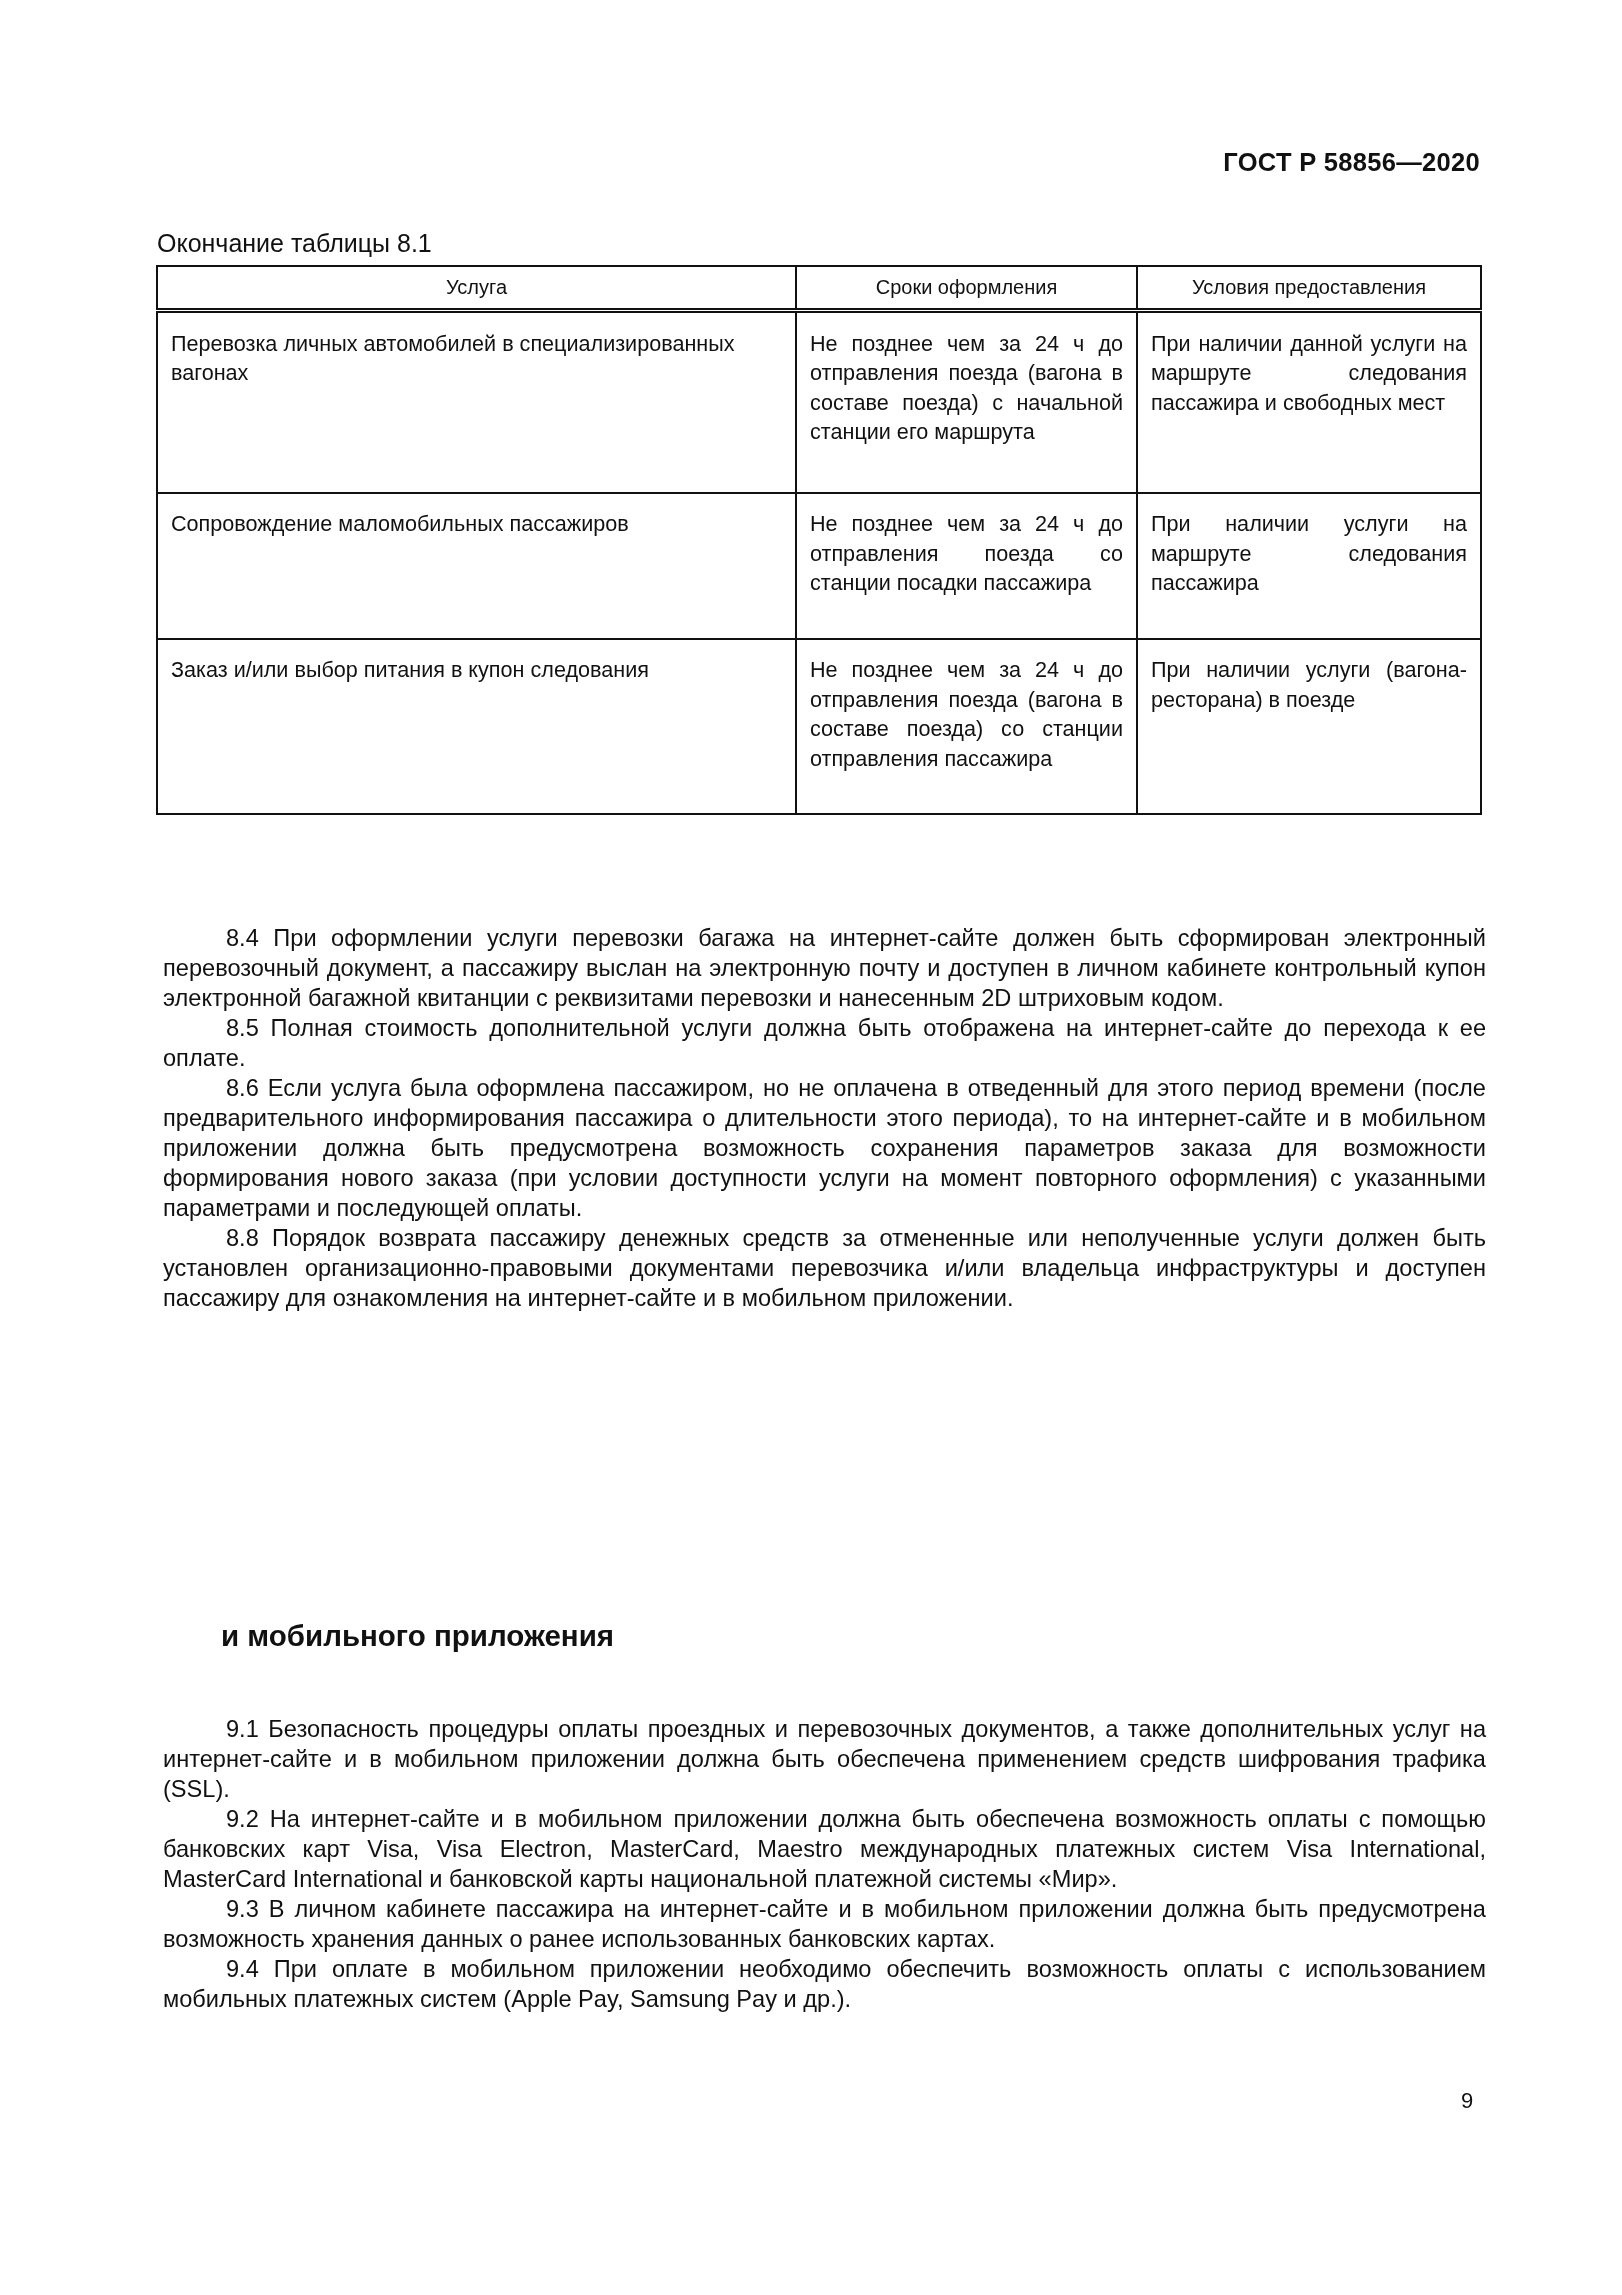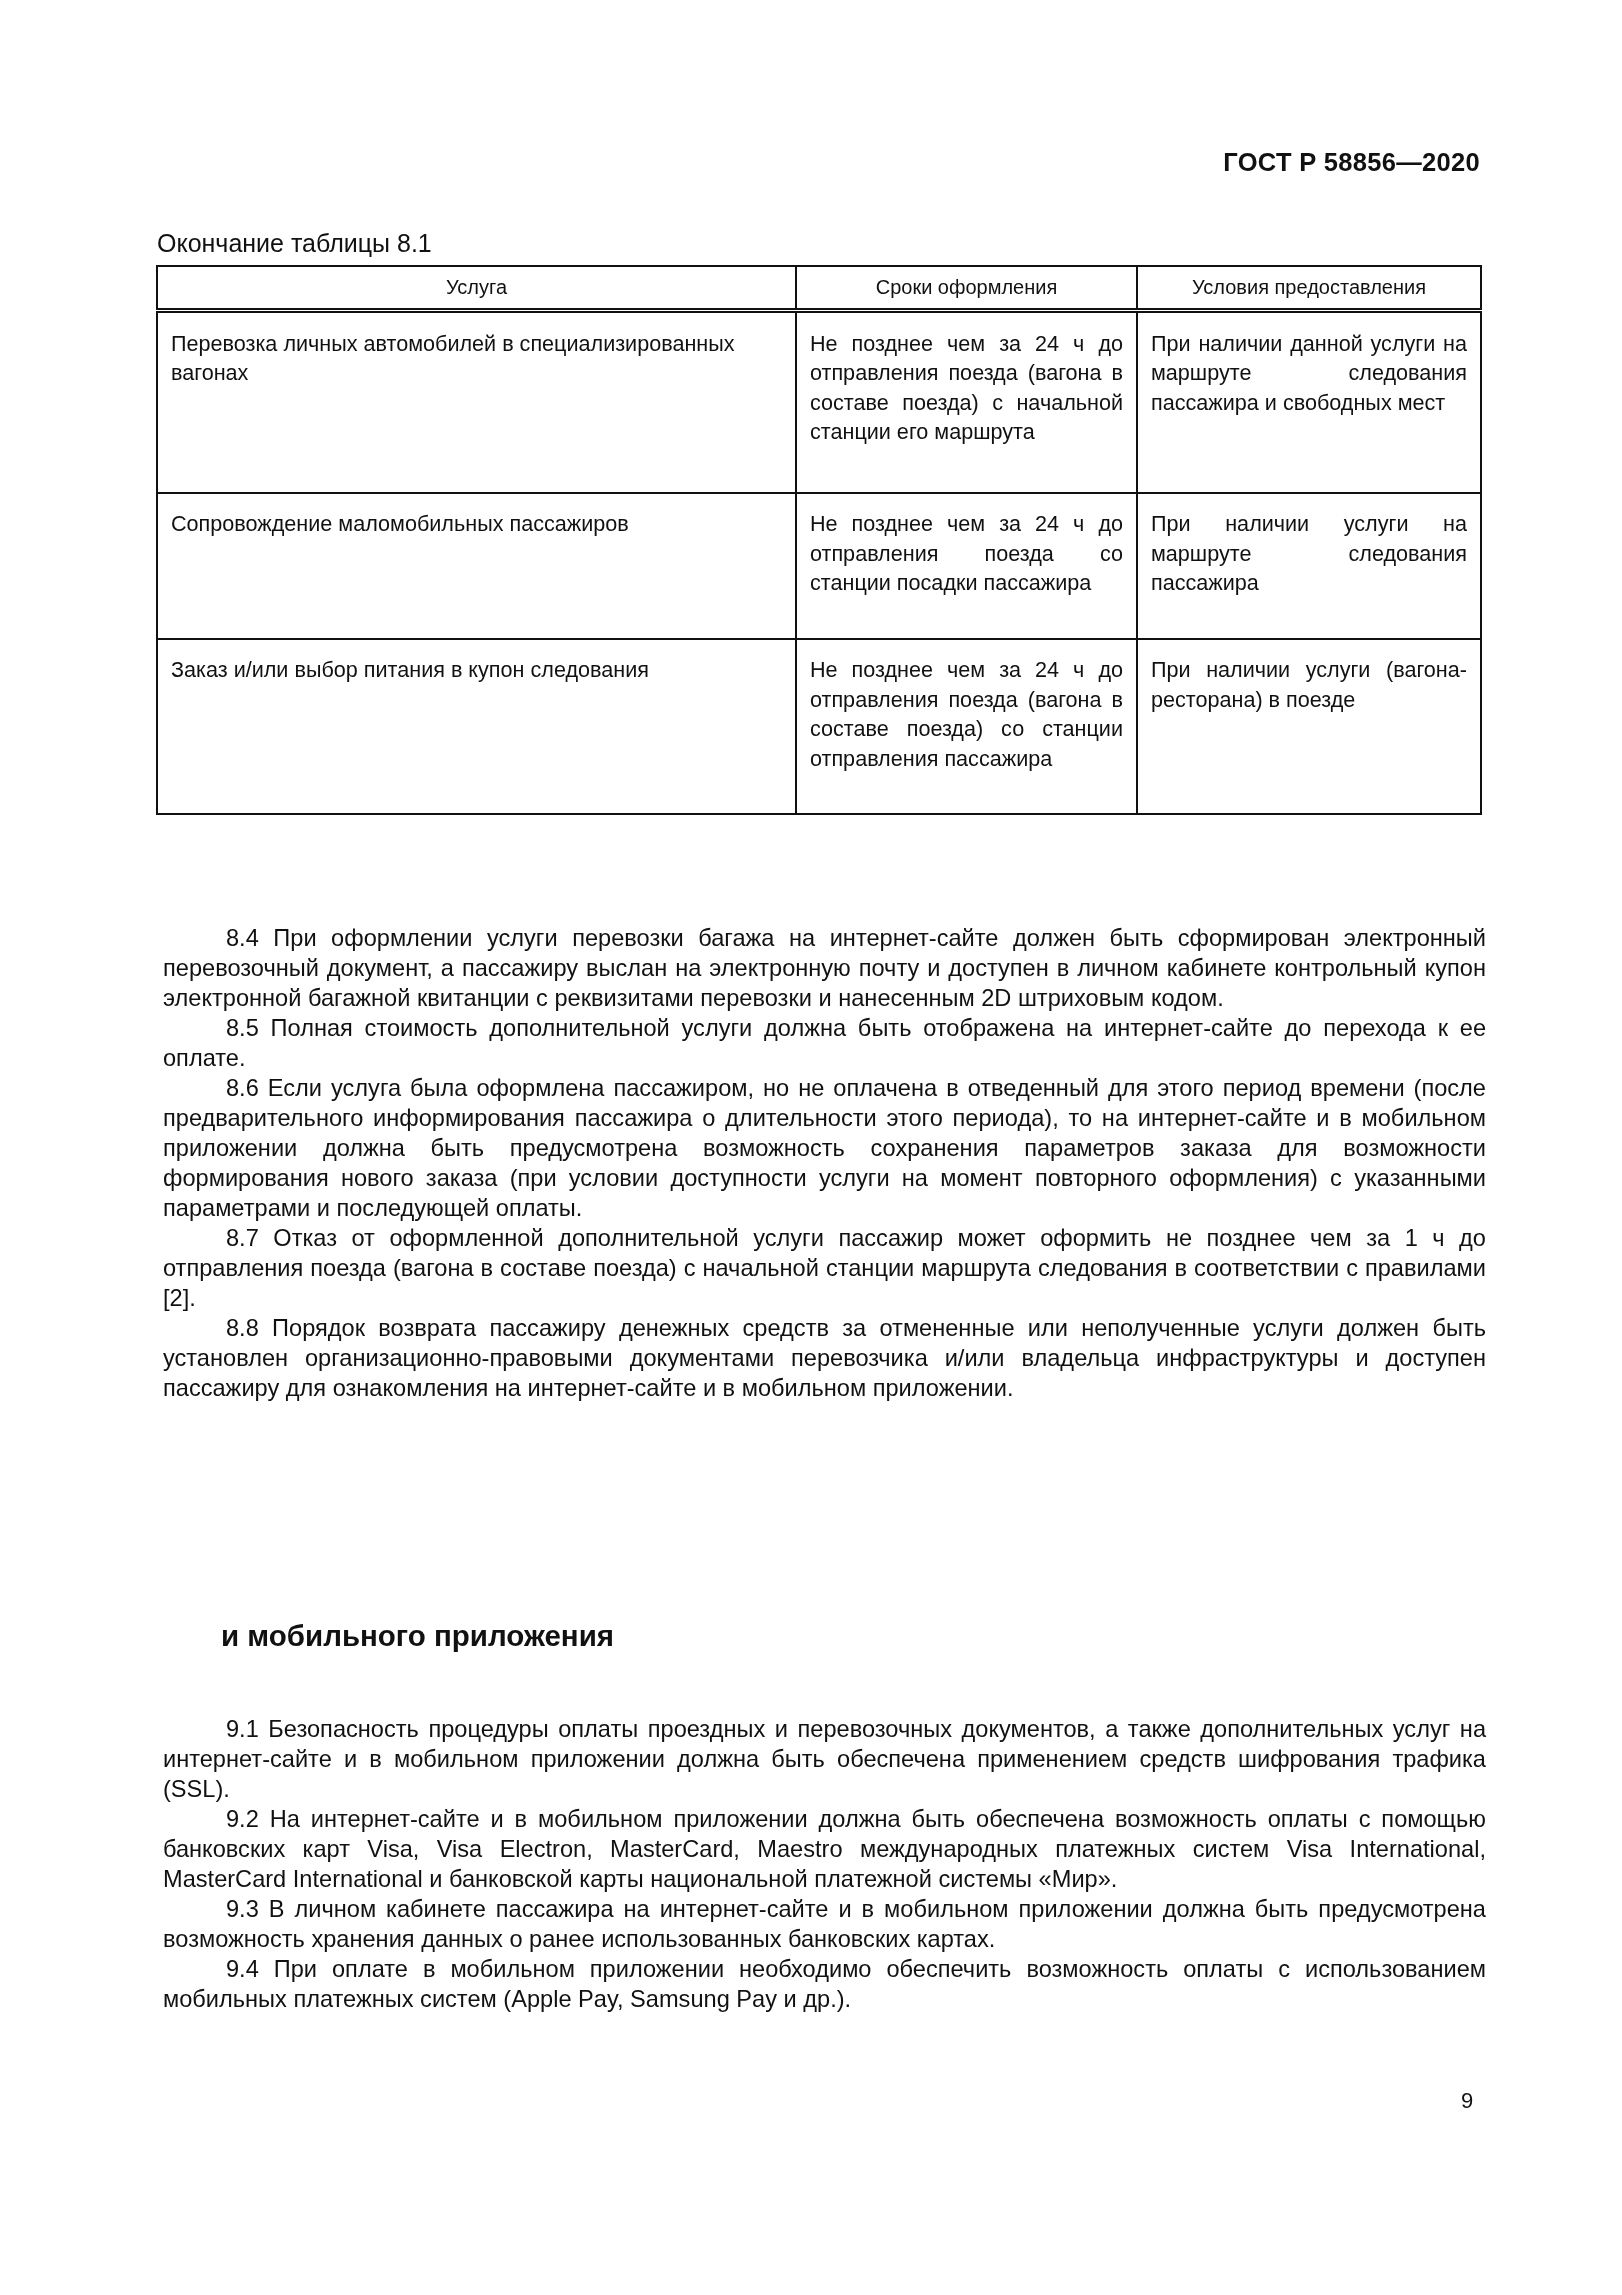--- a/index.html
+++ b/index.html
@@ -56,21 +56,20 @@
       <td class="just">Не позднее чем за 24 ч до отправления поезда (вагона в составе поезда) со станции отправления пассажира</td>
       <td class="just">При наличии услуги (вагона-ресторана) в поезде</td>
     </tr>
   </tbody>
 </table>
 
 <div class="body-text" style="top:923px">
   <p>8.4 При оформлении услуги перевозки багажа на интернет-сайте должен быть сформирован электронный перевозочный документ, а пассажиру выслан на электронную почту и доступен в личном кабинете контрольный купон электронной багажной квитанции с реквизитами перевозки и нанесенным 2D штриховым кодом.</p>
   <p>8.5 Полная стоимость дополнительной услуги должна быть отображена на интернет-сайте до перехода к ее оплате.</p>
   <p>8.6 Если услуга была оформлена пассажиром, но не оплачена в отведенный для этого период времени (после предварительного информирования пассажира о длительности этого периода), то на интернет-сайте и в мобильном приложении должна быть предусмотрена возможность сохранения параметров заказа для возможности формирования нового заказа (при условии доступности услуги на момент повторного оформления) с указанными параметрами и последующей оплаты.</p>
-  <p>8.7 Отказ от оформленной дополнительной услуги пассажир может оформить не позднее чем за 1 ч до отправления поезда (вагона в составе поезда) с начальной станции маршрута следования в соответствии с правилами [2].</p>
   <p>8.8 Порядок возврата пассажиру денежных средств за отмененные или неполученные услуги должен быть установлен организационно-правовыми документами перевозчика и/или владельца инфраструктуры и доступен пассажиру для ознакомления на интернет-сайте и в мобильном приложении.</p>
 </div>
 
 <div class="h9">
   <div>и мобильного приложения</div>
 </div>
 
 <div class="body-text" style="top:1714px">
   <p>9.1 Безопасность процедуры оплаты проездных и перевозочных документов, а также дополнительных услуг на интернет-сайте и в мобильном приложении должна быть обеспечена применением средств шифрования трафика (SSL).</p>
   <p>9.2 На интернет-сайте и в мобильном приложении должна быть обеспечена возможность оплаты с помощью банковских карт Visa, Visa Electron, MasterCard, Maestro международных платежных систем Visa International, MasterCard International и банковской карты национальной платежной системы «Мир».</p>

